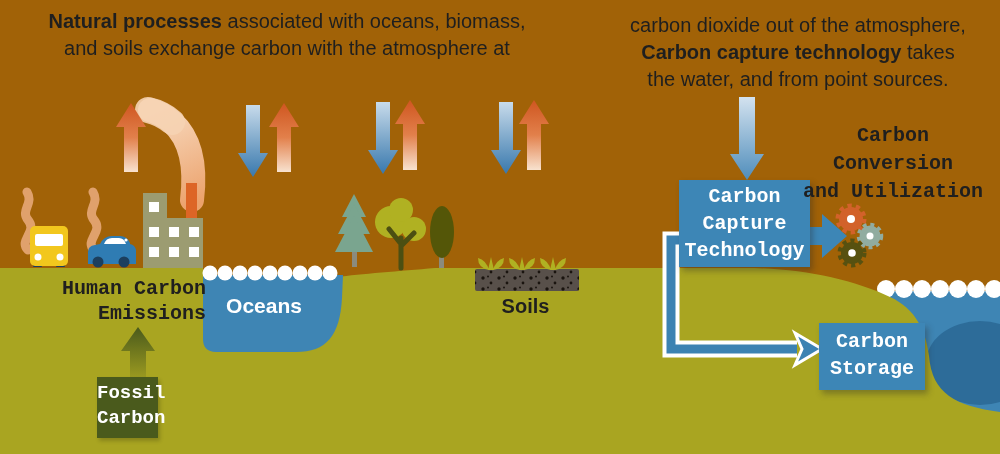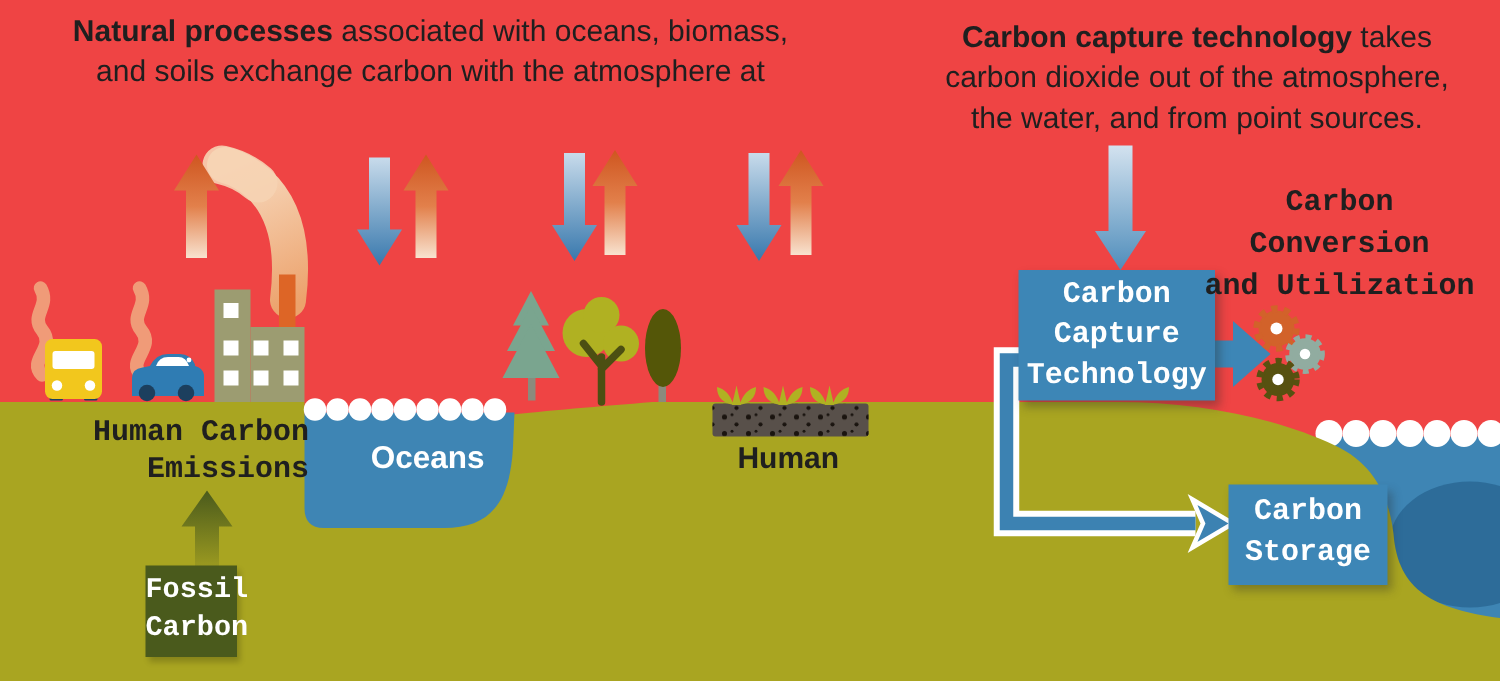--- a/index.html
+++ b/index.html
@@ -1,24 +1,24 @@
 <!DOCTYPE html>
 <html style="--c-ground: #a9a521; --c-ocean: #3e85b4; --c-deep-water: #2d6c99; --c-box-blue: #3d86b6; --c-pipe-blue: #3c82b2; --c-dark-green: #4a5a1c; --c-arrow-orange: #cf5620; --c-arrow-blue: #3878ad; --c-smoke: #f0b286; --c-chimney: #dd6526; --c-factory: #9c9c71; --c-bus-yellow: #f2c71d; --c-car-blue: #2f7cb3; --c-wheel: #1c3f5e; --c-pine: #7aa58f; --c-tree-green: #b0b122; --c-tree-dark: #545608; --c-branch: #4c4f12; --c-trunk: #8b8b7d; --c-soil: #58504a; --c-gear-orange: #d2622a; --c-gear-sage: #91aca0; --c-gear-olive: #575110; --c-text: #1f1f1f;"><head>
 <meta charset="utf-8">
 <style>
   html,body{margin:0;padding:0;background:#fff;}
-  #stage{position:relative;width:1000px;height:454px;overflow:hidden;background:#ef4444;
+  #stage{position:relative;width:1000px;height:454px;overflow:hidden;background:#a16207;
          font-family:"Liberation Sans","DejaVu Sans",sans-serif;color:var(--c-text,#1f1f1f);}
   #scene{position:absolute;left:0;top:0;width:1000px;height:454px;display:block;}
   .txt{position:absolute;text-align:center;}
   .prewrap{white-space:pre-line;font-family:Liberation Mono, monospace;}
   .intro{font-size:20px;line-height:27px;color:var(--c-text,#1f1f1f);}
   .intro b{font-weight:bold;}
   .blabel{font-weight:bold;font-size:20px;line-height:25px;color:var(--c-text,#1f1f1f);}
-  .wlabel{font-weight:bold;color:#fff;text-align:right;}
+  .wlabel{font-weight:bold;color:#fff;}
   .bluebox{position:absolute;background:var(--c-box-blue,#3d86b6);color:#fff;font-weight:bold;
            text-align:center;box-shadow:3px 4px 6px rgba(40,40,40,.35);}
   .greenbox{position:absolute;background:var(--c-dark-green,#4a5a1c);color:#fff;font-weight:bold;
            text-align:center;box-shadow:2px 3px 4px rgba(0,0,0,.2);}
   
   .f-ground{fill:var(--c-ground,#a9a521)}
   .f-ocean{fill:var(--c-ocean,#3e85b4)}
   .f-deep{fill:var(--c-deep-water,#2d6c99)}
   .f-white{fill:#ffffff}
   .f-factory{fill:var(--c-factory,#9c9c71)}
@@ -217,32 +217,32 @@
       </g>
     </g>
   </svg>
 
   <div class="txt intro" style="left:2px;top:8px;width:570px;">
     <div><b>Natural processes</b><span> associated with oceans, biomass,</span></div>
     <div>and soils exchange carbon with the atmosphere at</div>
   </div>
 
   <div class="txt intro" style="left:597px;top:12px;width:402px;">
+    <div>carbon dioxide out of the atmosphere,</div>
     <div><b>Carbon capture technology</b><span> takes</span></div>
-    <div>carbon dioxide out of the atmosphere,</div>
     <div>the water, and from point sources.</div>
   </div>
 
   <div class="txt blabel prewrap" style="left:38px;top:276px;width:168px;text-align:right;">Human Carbon
 Emissions</div>
 
   <div class="txt wlabel" style="left:205px;top:294px;width:118px;font-size:21px;">Oceans</div>
 
 
-  <div class="txt blabel" style="left:468px;top:294px;width:115px;">Human</div>
+  <div class="txt blabel" style="left:468px;top:294px;width:115px;">Soils</div>
 
   <div class="greenbox prewrap" style="left:97px;top:377px;width:61px;height:61px;font-size:19px;line-height:25px;padding-top:4px;box-sizing:border-box;">Fossil
 Carbon</div>
 
   <div class="bluebox prewrap" style="left:679px;top:180px;width:131px;height:87px;font-size:20px;line-height:27px;padding-top:3px;box-sizing:border-box;">Carbon
 Capture
 Technology</div>
 
   <div class="bluebox prewrap" style="left:819px;top:323px;width:106px;height:67px;font-size:20px;line-height:27px;padding-top:5px;box-sizing:border-box;">Carbon
 Storage</div>

